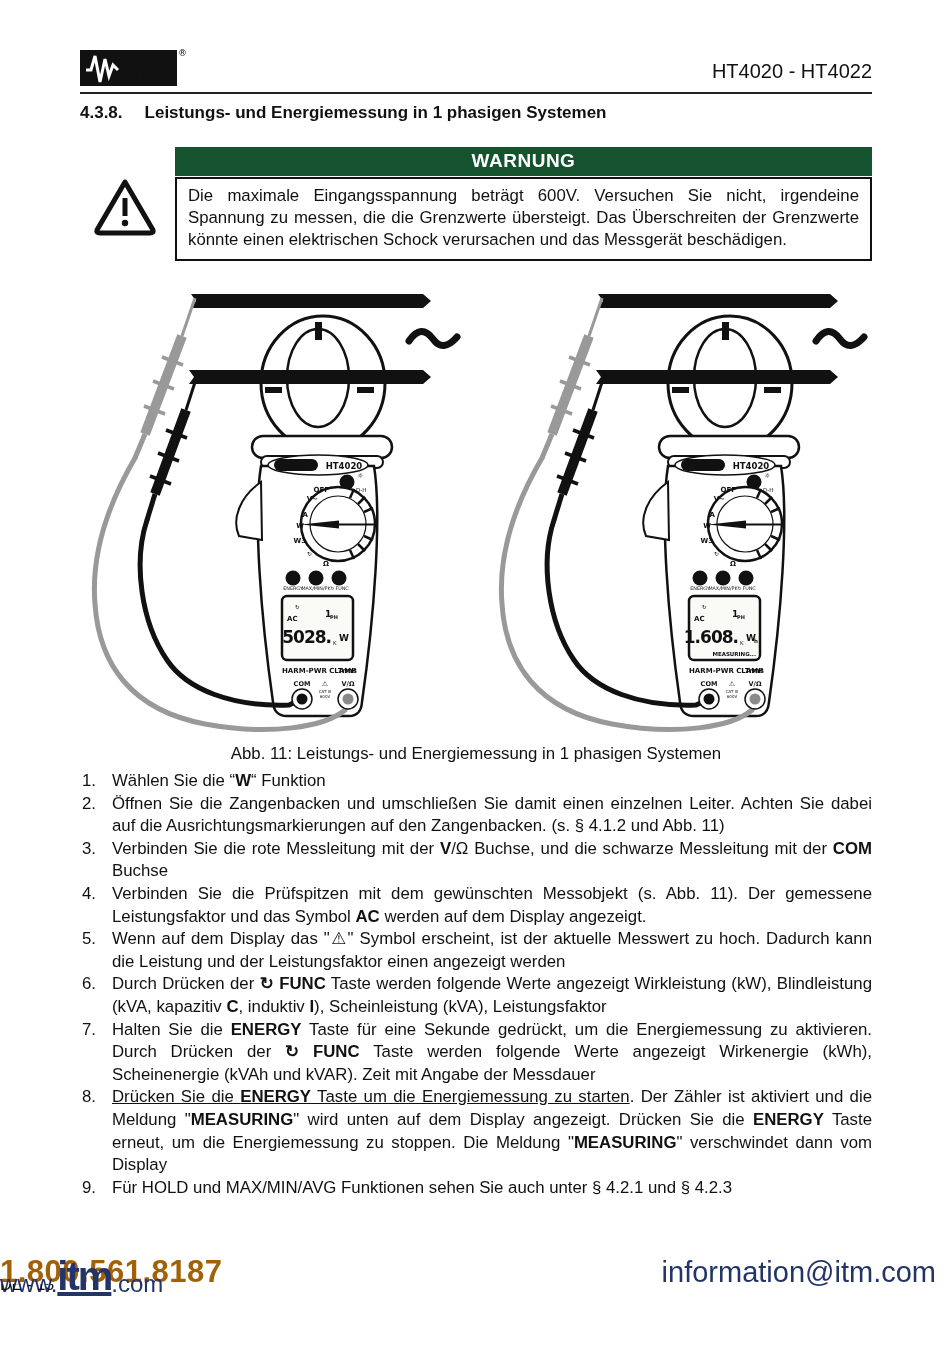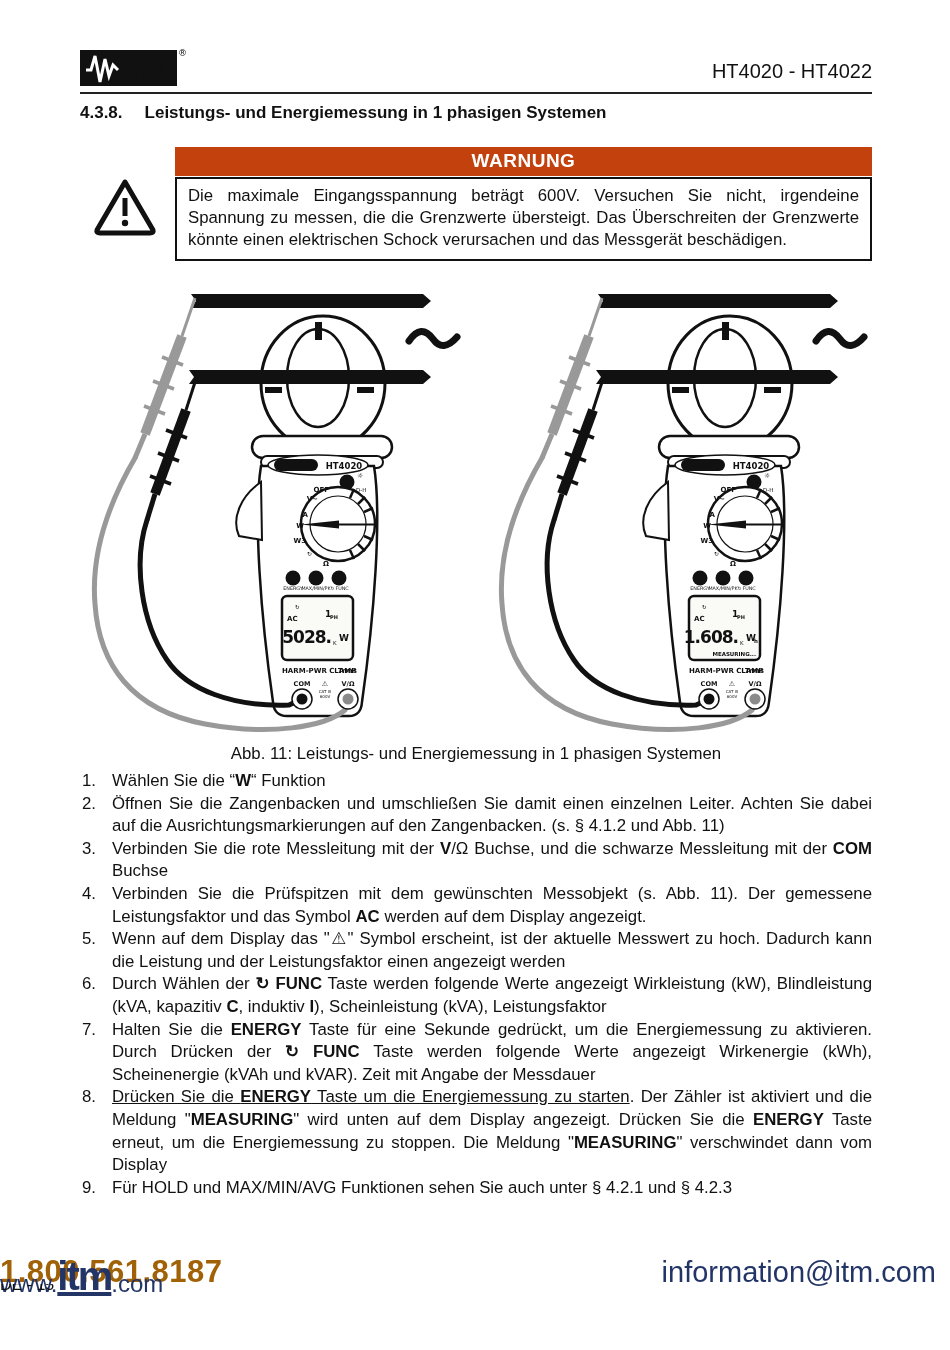--- a/index.html
+++ b/index.html
@@ -8,21 +8,21 @@
   
   .hdr-logo{position:absolute;left:80px;top:46px;}
   .hdr-code{position:absolute;right:78px;top:60px;font-size:20px;color:#111;}
   .hdr-rule{position:absolute;left:80px;right:78px;top:92px;border-top:2px solid #222;}
   
   .sec{position:absolute;left:80px;top:103px;font-size:17px;font-weight:700;}
   .sec .sec-num{margin-right:22px;}
   
   .warn-tri{position:absolute;left:92px;top:176px;}
   .warn-box{position:absolute;left:175px;top:147px;width:697px;}
-  .warn-title{background:#c2410c;color:#fff;text-align:center;font-size:19px;font-weight:700;
+  .warn-title{background:#14532d;color:#fff;text-align:center;font-size:19px;font-weight:700;
               letter-spacing:.5px;padding:3px 0 4px;}
   .warn-body{border:2px solid #111;margin-top:1px;padding:6px 11px 9px;font-size:16.8px;
              line-height:21.8px;text-align:justify;}
   
   .fig{position:absolute;top:286px;width:410px;height:452px;}
   .fig svg{width:100%;height:100%;display:block;}
   svg text{font-family:"DejaVu Sans",sans-serif;fill:#111;}
   .caption{position:absolute;left:80px;right:78px;top:744px;text-align:center;font-size:16.8px;}
   
   .list{position:absolute;left:82px;right:78px;top:770px;font-size:16.8px;line-height:22.6px;}
@@ -327,21 +327,21 @@
       <div class="item">
         <span class="num">4.</span>
         <span class="txt"><span>Verbinden Sie die Prüfspitzen mit dem gewünschten Messobjekt (s. Abb. 11). Der gemessene Leistungsfaktor und das Symbol </span><span style="font-weight: 700;">AC</span><span> werden auf dem Display angezeigt.</span></span>
       </div>
       <div class="item">
         <span class="num">5.</span>
         <span class="txt"><span>Wenn auf dem Display das "⚠" Symbol erscheint, ist der aktuelle Messwert zu hoch. Dadurch kann die Leistung und der Leistungsfaktor einen angezeigt werden</span></span>
       </div>
       <div class="item">
         <span class="num">6.</span>
-        <span class="txt"><span>Durch Wählen der </span><span style="font-weight: 700;">↻ FUNC</span><span> Taste werden folgende Werte angezeigt Wirkleistung (kW), Blindleistung (kVA, kapazitiv </span><span style="font-weight: 700;">C</span><span>, induktiv </span><span style="font-weight: 700;">I</span><span>), Scheinleistung (kVA), Leistungsfaktor</span></span>
+        <span class="txt"><span>Durch Drücken der </span><span style="font-weight: 700;">↻ FUNC</span><span> Taste werden folgende Werte angezeigt Wirkleistung (kW), Blindleistung (kVA, kapazitiv </span><span style="font-weight: 700;">C</span><span>, induktiv </span><span style="font-weight: 700;">I</span><span>), Scheinleistung (kVA), Leistungsfaktor</span></span>
       </div>
       <div class="item">
         <span class="num">7.</span>
         <span class="txt"><span>Halten Sie die </span><span style="font-weight: 700;">ENERGY</span><span> Taste für eine Sekunde gedrückt, um die Energiemessung zu aktivieren. Durch Drücken der </span><span style="font-weight: 700;">↻ FUNC</span><span> Taste werden folgende Werte angezeigt Wirkenergie (kWh), Scheinenergie (kVAh und kVAR). Zeit mit Angabe der Messdauer</span></span>
       </div>
       <div class="item">
         <span class="num">8.</span>
         <span class="txt"><span style="text-decoration: underline;">Drücken Sie die </span><span style="font-weight: 700; text-decoration: underline;">ENERGY</span><span style="text-decoration: underline;"> Taste um die Energiemessung zu starten</span><span>. Der Zähler ist aktiviert und die Meldung "</span><span style="font-weight: 700;">MEASURING</span><span>" wird unten auf dem Display angezeigt. Drücken Sie die </span><span style="font-weight: 700;">ENERGY</span><span> Taste erneut, um die Energiemessung zu stoppen. Die Meldung "</span><span style="font-weight: 700;">MEASURING</span><span>" verschwindet dann vom Display</span></span>
       </div>
       <div class="item">

